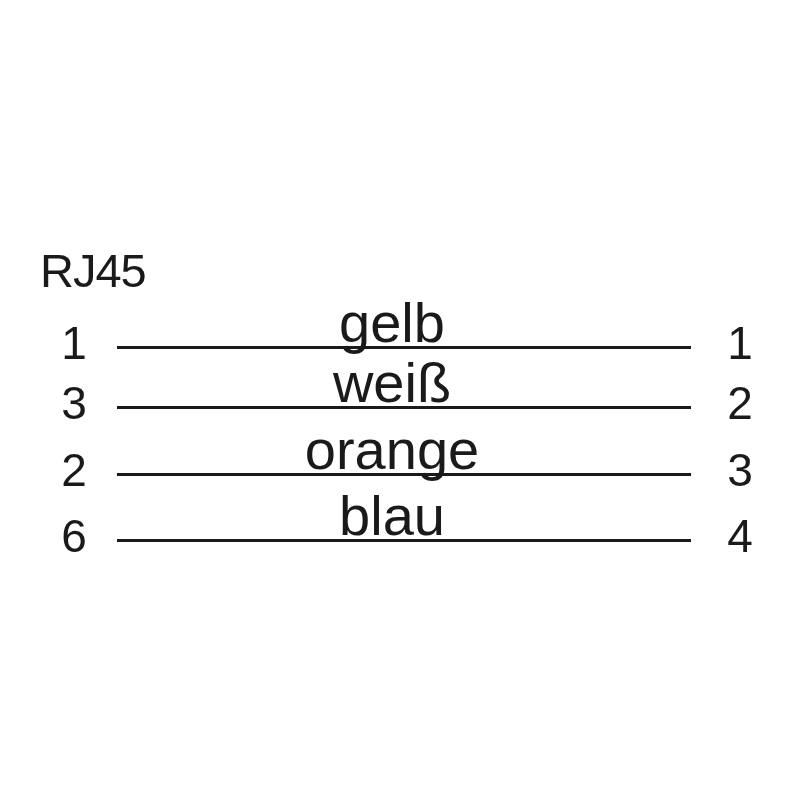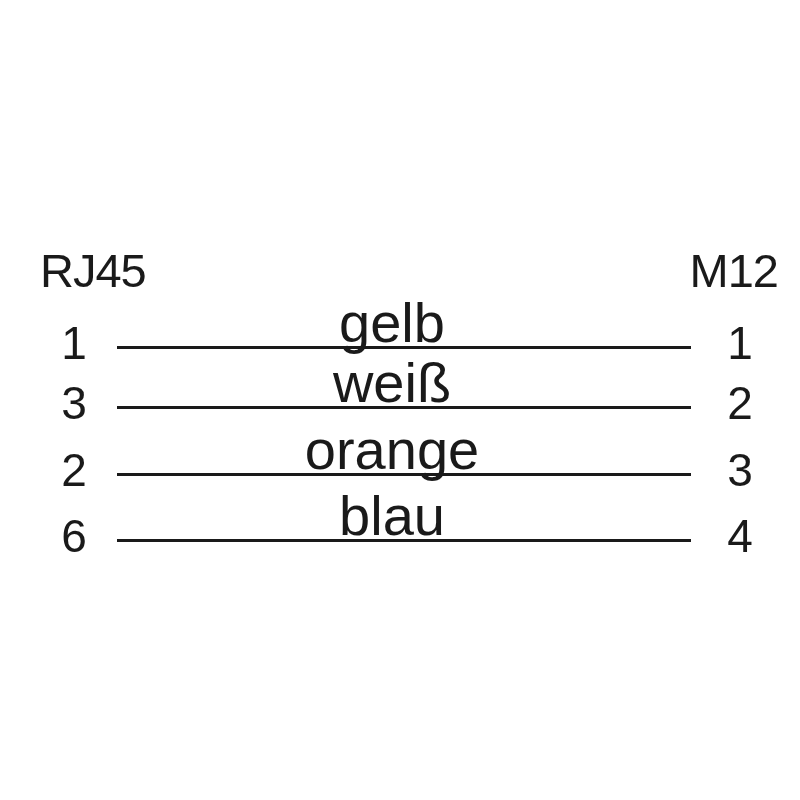--- a/index.html
+++ b/index.html
@@ -75,21 +75,20 @@
     color: var(--ink);
   }
 </style>
 </head>
 <body>
 
 <div class="stage">
 
   <div class="connector-label connector-left">RJ45</div>
 
-  <div class="connector-label connector-right">M12</div>
 
   <div class="wire-row row-0">
     <span class="pin pin-left">1</span>
     <div class="wire-line"></div>
     <span class="wire-label">gelb</span>
     <span class="pin pin-right">1</span>
   </div>
 
   <div class="wire-row row-1">
     <span class="pin pin-left">3</span>

